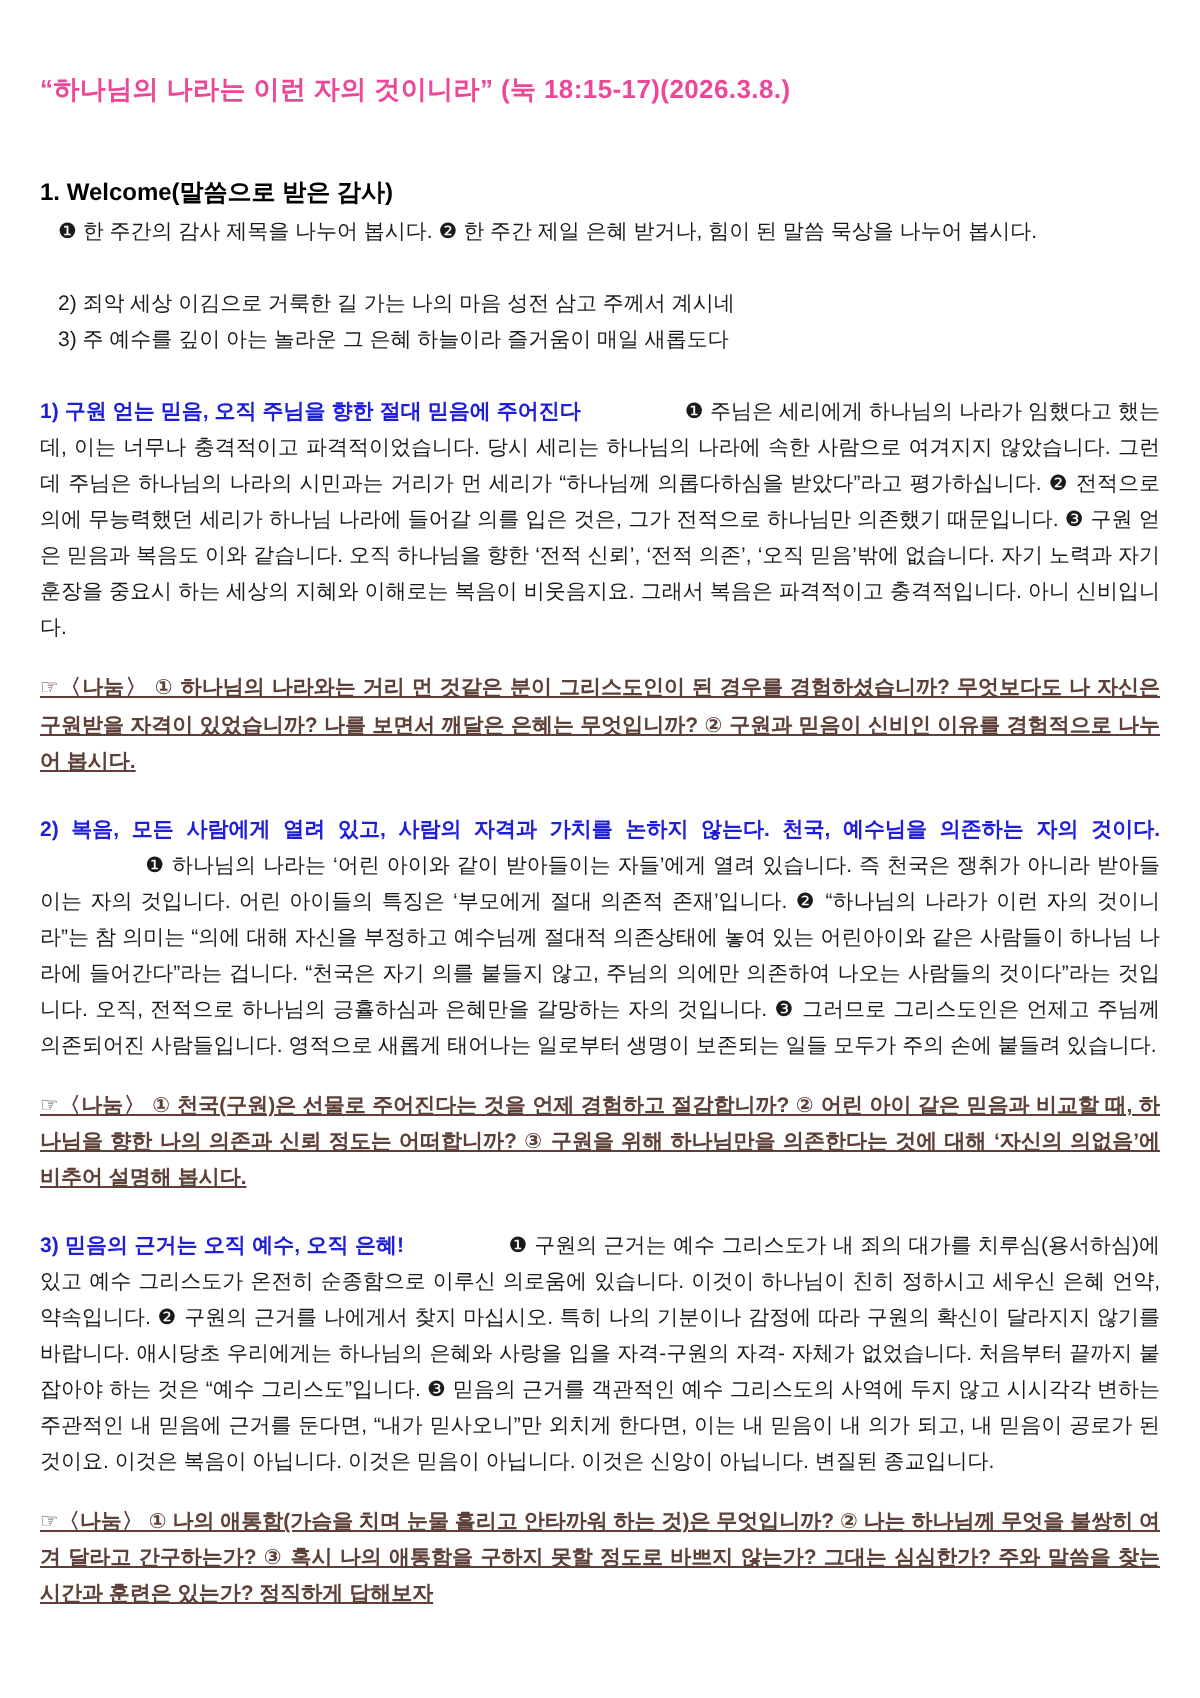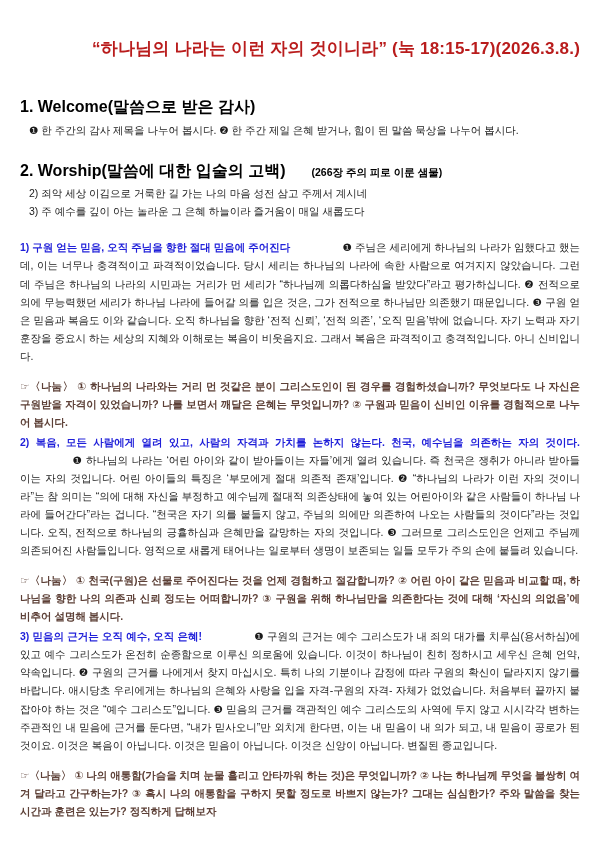--- a/index.html
+++ b/index.html
@@ -7,62 +7,60 @@
   body {
     width: 600px; height: 849px;
     background: #ffffff;
     font-family: "Liberation Sans", "DejaVu Sans", sans-serif;
     color: #1a1a1a;
     overflow: hidden;
   }
   .page { padding: 34px 20px 0 20px; font-size: 10.5px; line-height: 1.72; }
 
   .doc-title {
-    text-align: right;
-    color: #b91c1c;
+    text-align: left;
+    color: #ec4899;
     font-weight: bold;
-    font-size: 17px;
+    font-size: 13px;
     letter-spacing: 0.2px;
     margin-bottom: 30px;
   }
 
   .section { margin-top: 18px; }
-  .sec-heading { font-weight: bold; font-size: 16px; color: #000; }
+  .sec-heading { font-weight: bold; font-size: 12px; color: #000; }
   .sub { padding-left: 9px; text-align: justify; }
 
   .hymn-ref { font-weight: bold; color: #000; }
   .heading-gap { display: inline-block; width: 26px; }
 
-  .word-point { margin-top: 2px; text-align: justify; }
+  .word-point { margin-top: 16px; text-align: justify; }
   .lead { color: #1f1fd9; font-weight: bold; }
   .lead-gap { display: inline-block; width: 52px; }
 
   .share {
     margin-top: 12px;
     color: #5d4037;
     font-weight: bold;
     text-align: justify;
+    text-decoration: underline;
   }
 </style>
 </head>
 <body>
 
 <div class="page">
 
   <div class="doc-title">“하나님의 나라는 이런 자의 것이니라” (눅 18:15-17)(2026.3.8.)</div>
 
   <div class="section">
     <div class="sec-heading">1. Welcome(말씀으로 받은 감사)</div>
     <div class="sub">❶ 한 주간의 감사 제목을 나누어 봅시다. ❷ 한 주간 제일 은혜 받거나, 힘이 된 말씀 묵상을 나누어 봅시다.</div>
   </div>
 
   <div class="section">
-    <div>
-      <span class="sec-heading">2. Worship(말씀에 대한 입술의 고백)</span><span class="heading-gap"></span><span class="hymn-ref">(266장 주의 피로 이룬 샘물)</span>
-    </div>
     <div class="sub">2) 죄악 세상 이김으로 거룩한 길 가는 나의 마음 성전 삼고 주께서 계시네</div>
     <div class="sub">3) 주 예수를 깊이 아는 놀라운 그 은혜 하늘이라 즐거움이 매일 새롭도다</div>
   </div>
 
   <div class="section">
 
     <div class="word-point">
       <span class="lead">1) 구원 얻는 믿음, 오직 주님을 향한 절대 믿음에 주어진다</span><span class="lead-gap"></span><span>❶ 주님은 세리에게 하나님의 나라가 임했다고 했는데, 이는 너무나 충격적이고 파격적이었습니다. 당시 세리는 하나님의 나라에 속한 사람으로 여겨지지 않았습니다. 그런데 주님은 하나님의 나라의 시민과는 거리가 먼 세리가 “하나님께 의롭다하심을 받았다”라고 평가하십니다. ❷ 전적으로 의에 무능력했던 세리가 하나님 나라에 들어갈 의를 입은 것은, 그가 전적으로 하나님만 의존했기 때문입니다. ❸ 구원 얻은 믿음과 복음도 이와 같습니다. 오직 하나님을 향한 ‘전적 신뢰’, ‘전적 의존’, ‘오직 믿음’밖에 없습니다. 자기 노력과 자기 훈장을 중요시 하는 세상의 지혜와 이해로는 복음이 비웃음지요. 그래서 복음은 파격적이고 충격적입니다. 아니 신비입니다.</span>
     </div>
     <div class="share">☞〈나눔〉 ① 하나님의 나라와는 거리 먼 것같은 분이 그리스도인이 된 경우를 경험하셨습니까? 무엇보다도 나 자신은 구원받을 자격이 있었습니까? 나를 보면서 깨달은 은혜는 무엇입니까? ② 구원과 믿음이 신비인 이유를 경험적으로 나누어 봅시다.</div>

